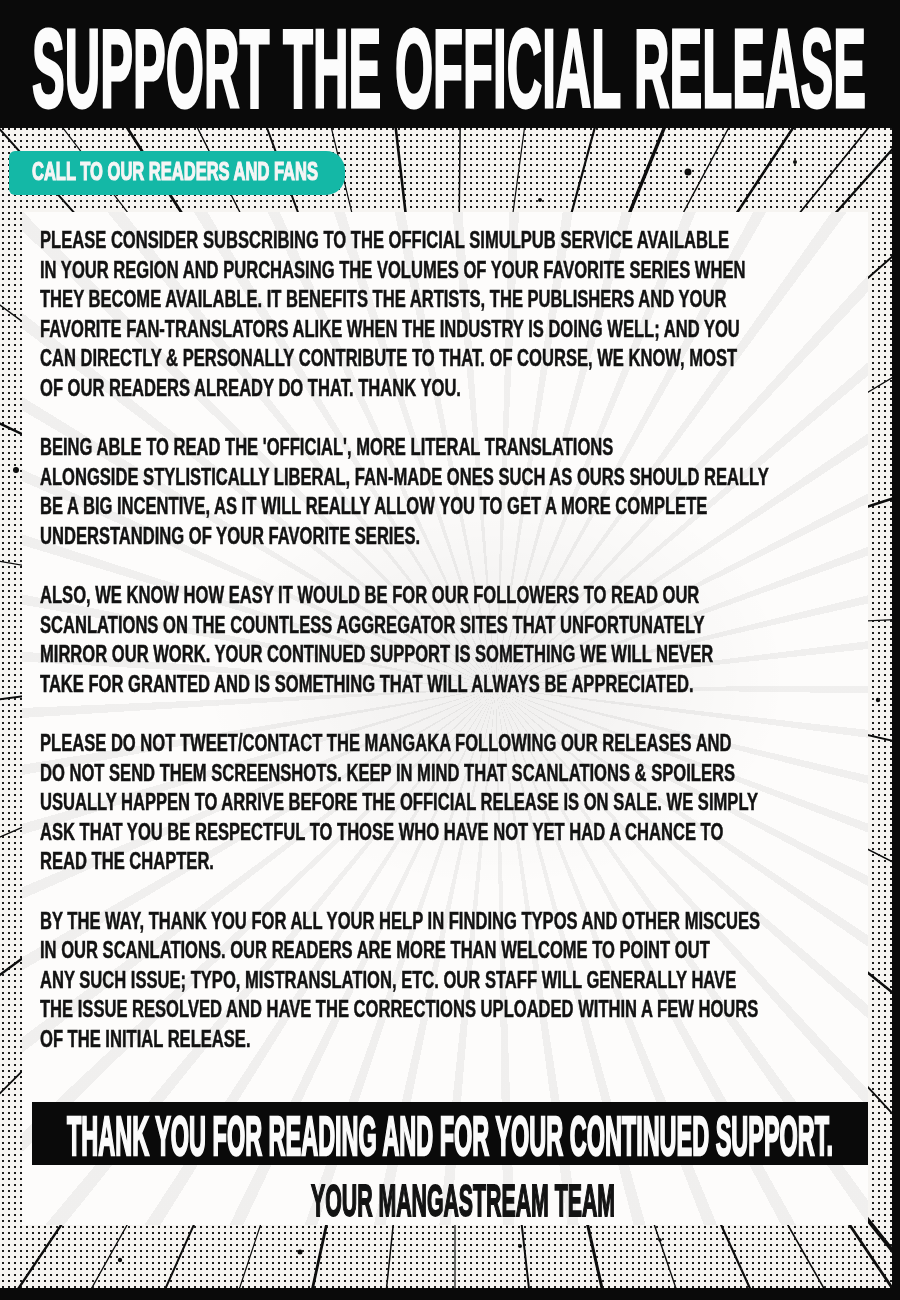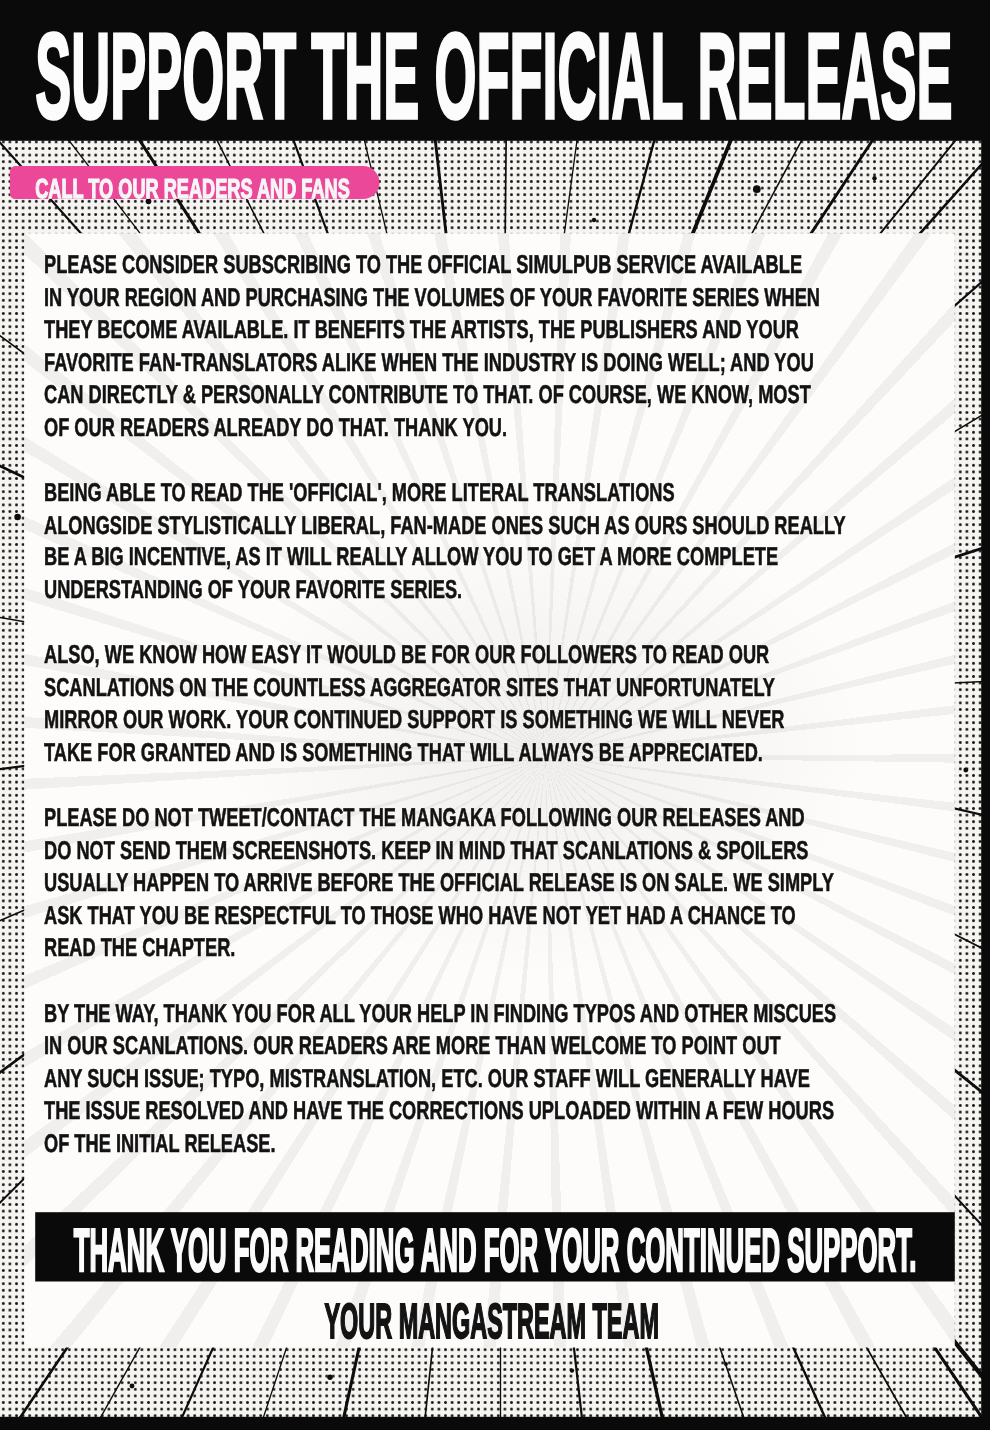--- a/index.html
+++ b/index.html
@@ -24,22 +24,22 @@
     position:absolute;left:0;top:0;width:900px;height:128px;z-index:2;
     background:#0a0a0a;
   }
   .masthead text{
     font-family:"Liberation Sans",sans-serif;font-weight:700;
     fill:#fcfcfc;stroke:#fcfcfc;stroke-width:3;paint-order:stroke;
   }
 
   
   .pill{
-    position:absolute;left:9px;top:151px;width:336px;height:30px;z-index:3;
-    background:#ec4899;border-radius:6px 19px 19px 6px;
+    position:absolute;left:9px;top:151px;width:336px;height:44px;z-index:3;
+    background:#14b8a6;border-radius:6px 19px 19px 6px;
   }
   .pill text{
     font-family:"Liberation Sans",sans-serif;font-weight:700;
     fill:#f5f5f5;stroke:#f5f5f5;stroke-width:1.2;paint-order:stroke;
   }
 
   
   .panel{
     position:absolute;left:22px;top:212px;width:846px;height:1013px;z-index:2;
     background:
@@ -59,21 +59,21 @@
     white-space:pre;text-transform:uppercase;
   }
   .thanksbar{
     position:absolute;left:10px;top:890px;width:836px;height:63px;
     background:#0a0a0a;
   }
   .thanksbar text{
     font-family:"Liberation Sans",sans-serif;font-weight:700;
     fill:#fbfbfb;stroke:#fbfbfb;stroke-width:2.4;paint-order:stroke;
   }
-  .teamline{position:absolute;left:0;top:966px;width:846px;height:46px;}
+  .teamline{position:absolute;left:16px;top:966px;width:846px;height:46px;}
   .teamline text{
     font-family:"Liberation Sans",sans-serif;font-weight:700;
     fill:#131313;stroke:#131313;stroke-width:1.8;paint-order:stroke;
   }
 
   
   .edge-right{position:absolute;right:0;top:0;width:8px;height:1300px;background:#0a0a0a;z-index:4;}
   .edge-bottom{position:absolute;left:0;bottom:0;width:900px;height:12px;background:#0a0a0a;z-index:4;}
 </style>
 </head>

